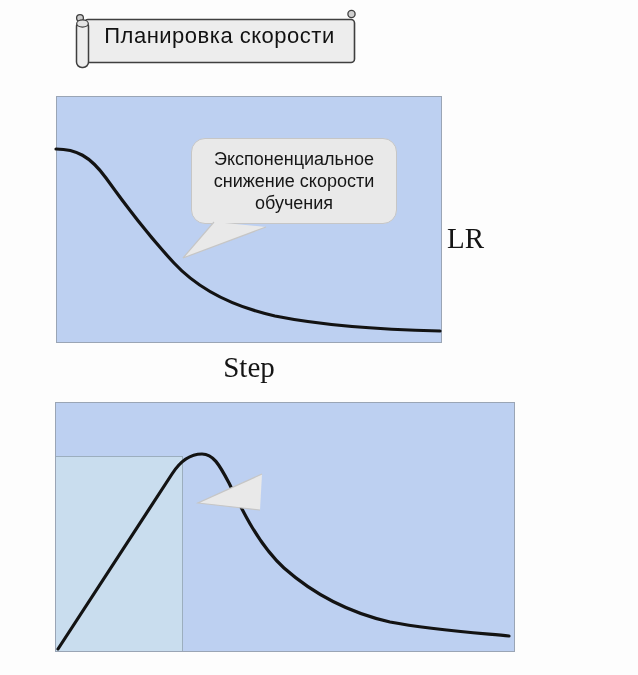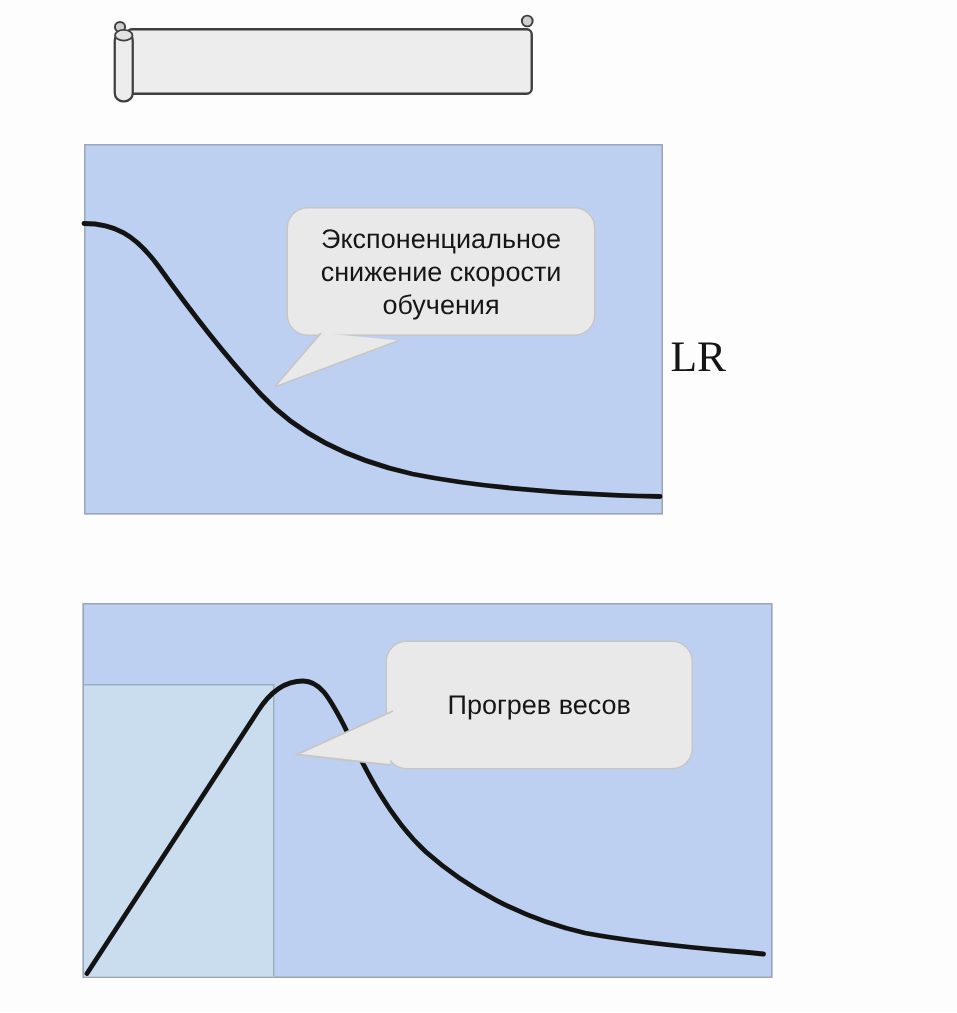--- a/index.html
+++ b/index.html
@@ -61,27 +61,26 @@
       <ellipse cx="82.5" cy="23.5" rx="5.8" ry="3.6" fill="#e3e3e3" stroke="#3f3f3f" stroke-width="1.2"></ellipse>
     </g>
 
     <path fill="none" stroke="#131313" stroke-width="3.2" stroke-linecap="round" stroke-linejoin="round" d="M 56 149 C 76 149 90 156 106 178 C 126 206 148 235 174 263 C 200 291 235 307 275 316 C 330 327 395 330 440 331"></path>
     <path fill="none" stroke="#131313" stroke-width="3.2" stroke-linecap="round" stroke-linejoin="round" d="M 58 649 L 172 474 C 179 463 188 454 202 454 C 213 454 219 464 229 483 C 243 512 259 545 284 568 C 310 591 346 612 390 622 C 432 630 478 633 509 636"></path>
   </svg>
 
   <div class="bubble" id="bubble-top">
     <span>Экспоненциальное снижение скорости обучения</span>
   </div>
-  <div class="bubble" id="bubble-bottom">
-    <span>Прогрев весов</span>
-  </div>
 
   <svg class="overlay" id="tails-layer" viewBox="0 0 638 675">
     <polygon fill="#e9e9e9" points="214,222 266,227 183,258"></polygon>
     <polyline fill="none" stroke="#c6c6c6" stroke-width="1.2" points="214,222 183,258 266,227"></polyline>
     <polygon fill="#e9e9e9" points="262,474 260,510 198,503"></polygon>
     <polyline fill="none" stroke="#c6c6c6" stroke-width="1.2" points="262,474 198,503 260,510"></polyline>
   </svg>
 
+  <div class="banner-title">Планировка скорости</div>
 
   <div class="axis-label" id="lr-label">LR</div>
+  <div class="axis-label" id="step-label">Step</div>
 
 </div>
 
 </body></html>

